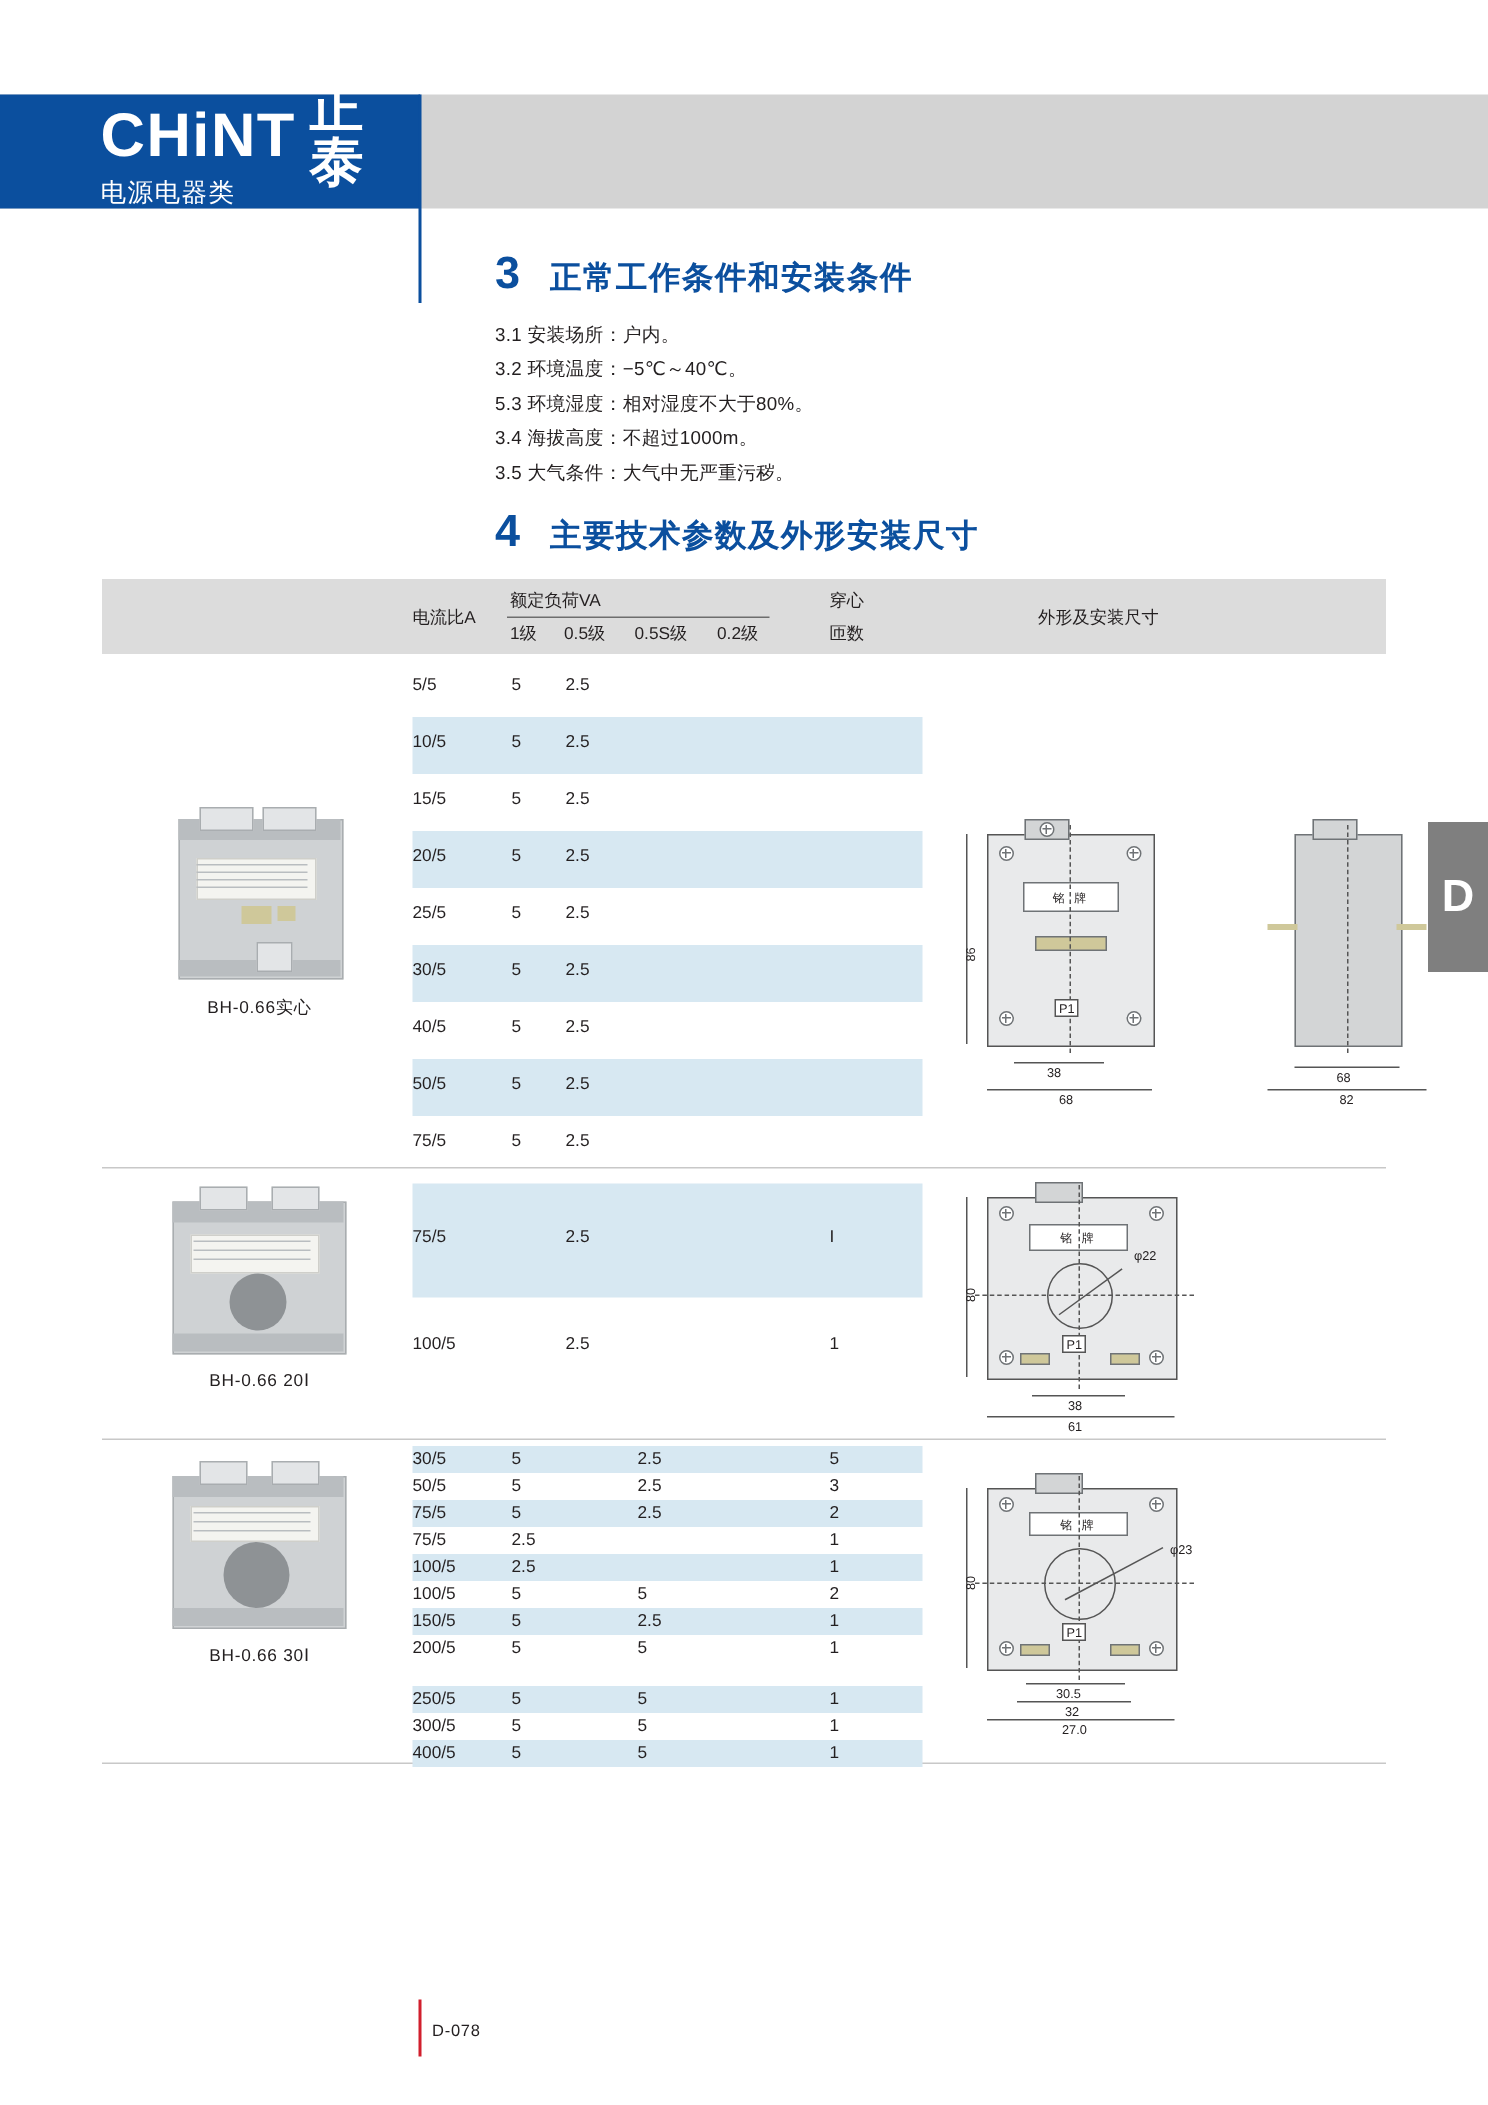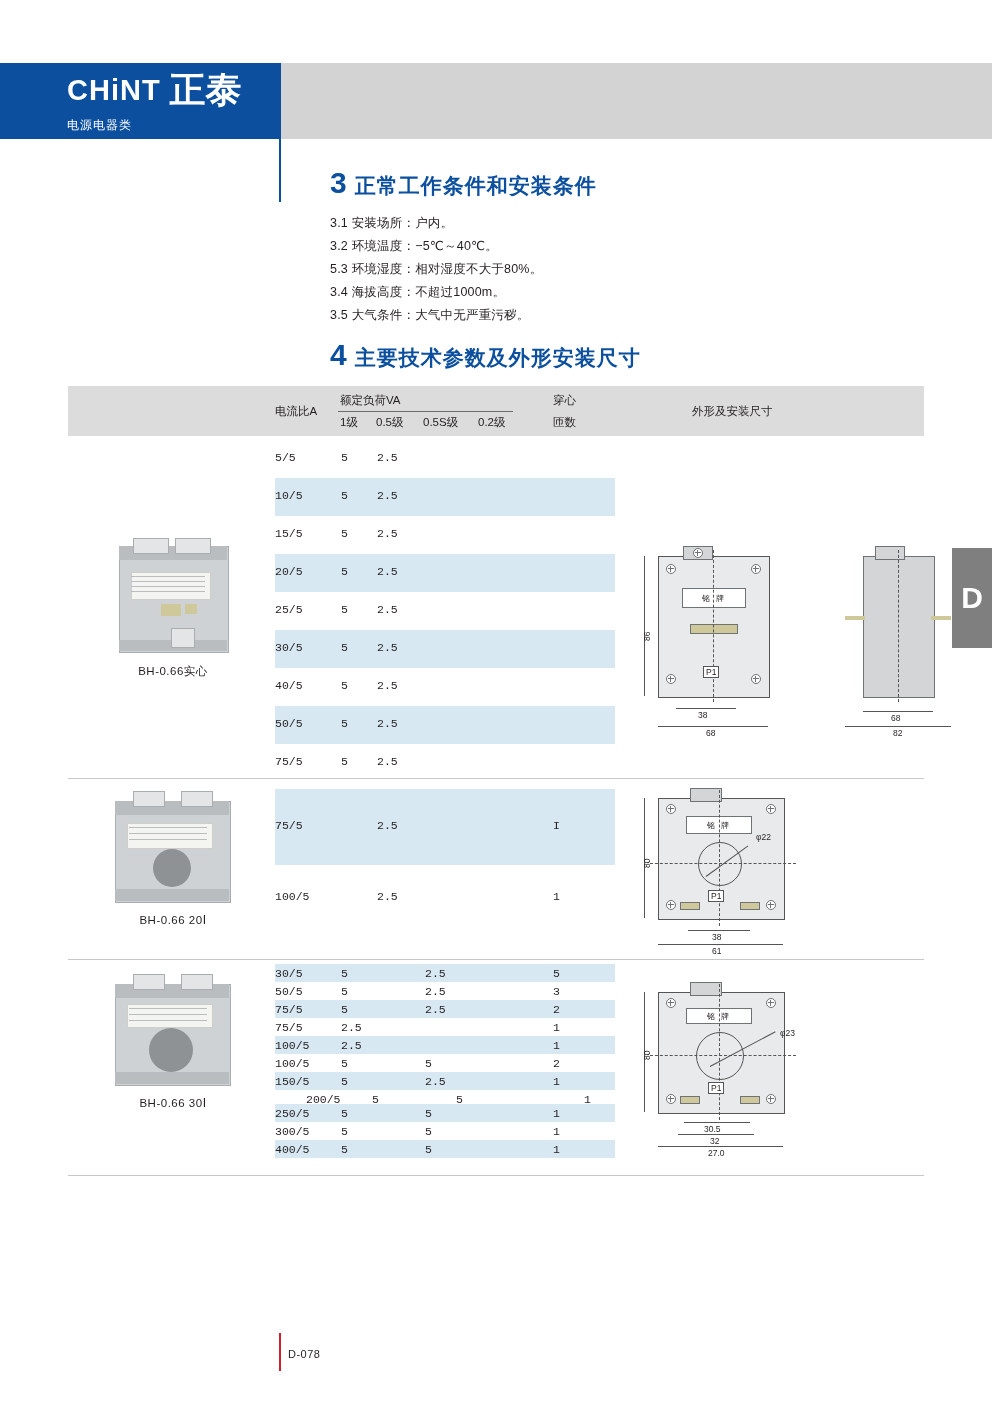--- a/index.html
+++ b/index.html
@@ -7,33 +7,33 @@
     width:992px;height:1403px;background:#ffffff;
     font-family:"Liberation Sans","DejaVu Sans",sans-serif;
     color:#231f20;position:relative;overflow:hidden;
   }
   .page{position:relative;width:992px;height:1403px;}
 
   
   .hdr-band{position:absolute;left:0;top:63px;width:992px;height:76px;background:#d3d3d3;}
   .hdr-blue{position:absolute;left:0;top:63px;width:280px;height:76px;background:#0b4f9e;}
   .hdr-logo{position:absolute;left:67px;top:72px;width:200px;height:36px;display:flex;align-items:center;}
-  .logo-txt{color:#fff;font-size:29px;font-weight:bold;letter-spacing:1px;line-height:1;}
+  .logo-txt{color:#fff;font-size:41px;font-weight:bold;letter-spacing:1px;line-height:1;}
   .logo-cn{color:#fff;font-size:36px;font-weight:bold;margin-left:9px;line-height:1;}
-  .hdr-sub{position:absolute;left:67px;top:117px;color:#fff;font-size:12px;letter-spacing:1px;}
+  .hdr-sub{position:absolute;left:67px;top:117px;color:#fff;font-size:17px;letter-spacing:1px;}
   .hdr-rule{position:absolute;left:279px;top:63px;width:2px;height:139px;background:#0b4f9e;}
 
   
   .dtab{position:absolute;left:952px;top:548px;width:40px;height:100px;background:#7f7f7f;
         color:#fff;font-size:30px;font-weight:bold;display:flex;align-items:center;justify-content:center;}
 
   
   .sec{position:absolute;display:flex;align-items:baseline;}
   .sec-num{color:#0b4f9e;font-size:30px;font-weight:bold;line-height:1;}
-  .sec-title{color:#0b4f9e;font-size:21px;font-weight:bold;margin-left:8px;letter-spacing:1px;}
+  .sec-title{color:#0b4f9e;font-size:21px;font-weight:bold;margin-left:20px;letter-spacing:1px;}
   #sec3{left:330px;top:168px;}
   #sec4{left:330px;top:340px;}
 
   .bullets{position:absolute;left:330px;top:212px;width:430px;}
   .bullet{font-size:12.5px;line-height:23px;color:#231f20;letter-spacing:.2px;}
 
   
   .tbl{position:absolute;left:68px;top:386px;width:856px;}
   .thead{position:relative;height:50px;background:#dcdcdc;}
   .th{position:absolute;font-size:11.5px;color:#231f20;}
@@ -43,21 +43,21 @@
   .th-g1{left:272px;top:29px;}
   .th-g2{left:308px;top:29px;}
   .th-g3{left:355px;top:29px;}
   .th-g4{left:410px;top:29px;}
   .th-turn1{left:485px;top:7px;}
   .th-turn2{left:485px;top:29px;}
   .th-dim{left:624px;top:18px;}
 
   .block{position:relative;border-bottom:1px solid #c8c8c8;}
   .rowwrap{position:absolute;left:207px;top:0;width:340px;}
-  .row{height:38px;position:relative;font-family:Liberation Mono, monospace;}
+  .row{height:38px;position:relative;}
   .row.alt{background:#d7e8f2;}
   .cell{position:absolute;font-size:11.5px;color:#231f20;top:11px;}
   .c-ratio{left:0;}
   .c-g1{left:66px;}
   .c-g2{left:102px;}
   .c-g3{left:150px;}
   .c-turn{left:278px;}
 
   .prod{position:absolute;text-align:center;width:210px;}
   .prod-cap{font-size:11.5px;color:#231f20;letter-spacing:.5px;margin-top:6px;}
@@ -364,21 +364,21 @@
           <span class="cell c-g1" style="top:3px;">5</span>
           <span class="cell c-g3" style="top:3px;">5</span>
           <span class="cell c-turn" style="top:3px;">2</span>
         </div>
         <div class="row alt" style="height:18px;">
           <span class="cell c-ratio" style="top:3px;">150/5</span>
           <span class="cell c-g1" style="top:3px;">5</span>
           <span class="cell c-g3" style="top:3px;">2.5</span>
           <span class="cell c-turn" style="top:3px;">1</span>
         </div>
-        <div class="row" style="height:14px;margin-left:31px;">
+        <div class="row" style="height:34px;">
           <span class="cell c-ratio" style="top:3px;">200/5</span>
           <span class="cell c-g1" style="top:3px;">5</span>
           <span class="cell c-g3" style="top:3px;">5</span>
           <span class="cell c-turn" style="top:3px;">1</span>
         </div>
         <div class="row alt" style="height:18px;">
           <span class="cell c-ratio" style="top:3px;">250/5</span>
           <span class="cell c-g1" style="top:3px;">5</span>
           <span class="cell c-g3" style="top:3px;">5</span>
           <span class="cell c-turn" style="top:3px;">1</span>

